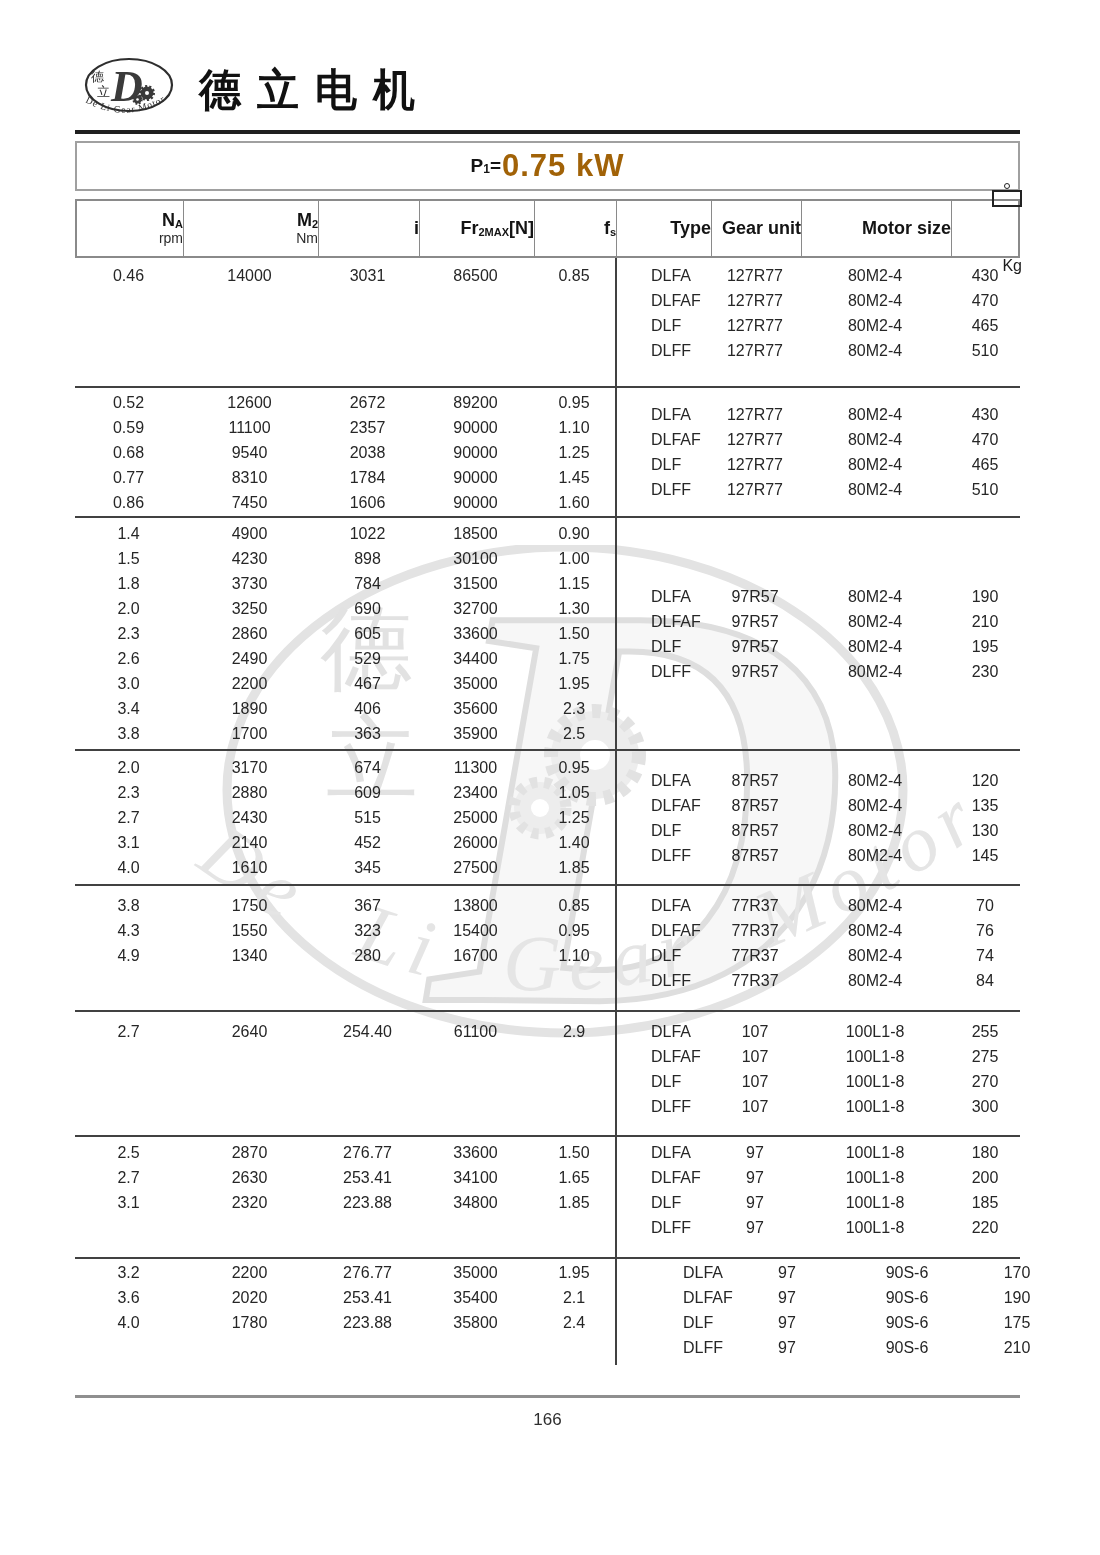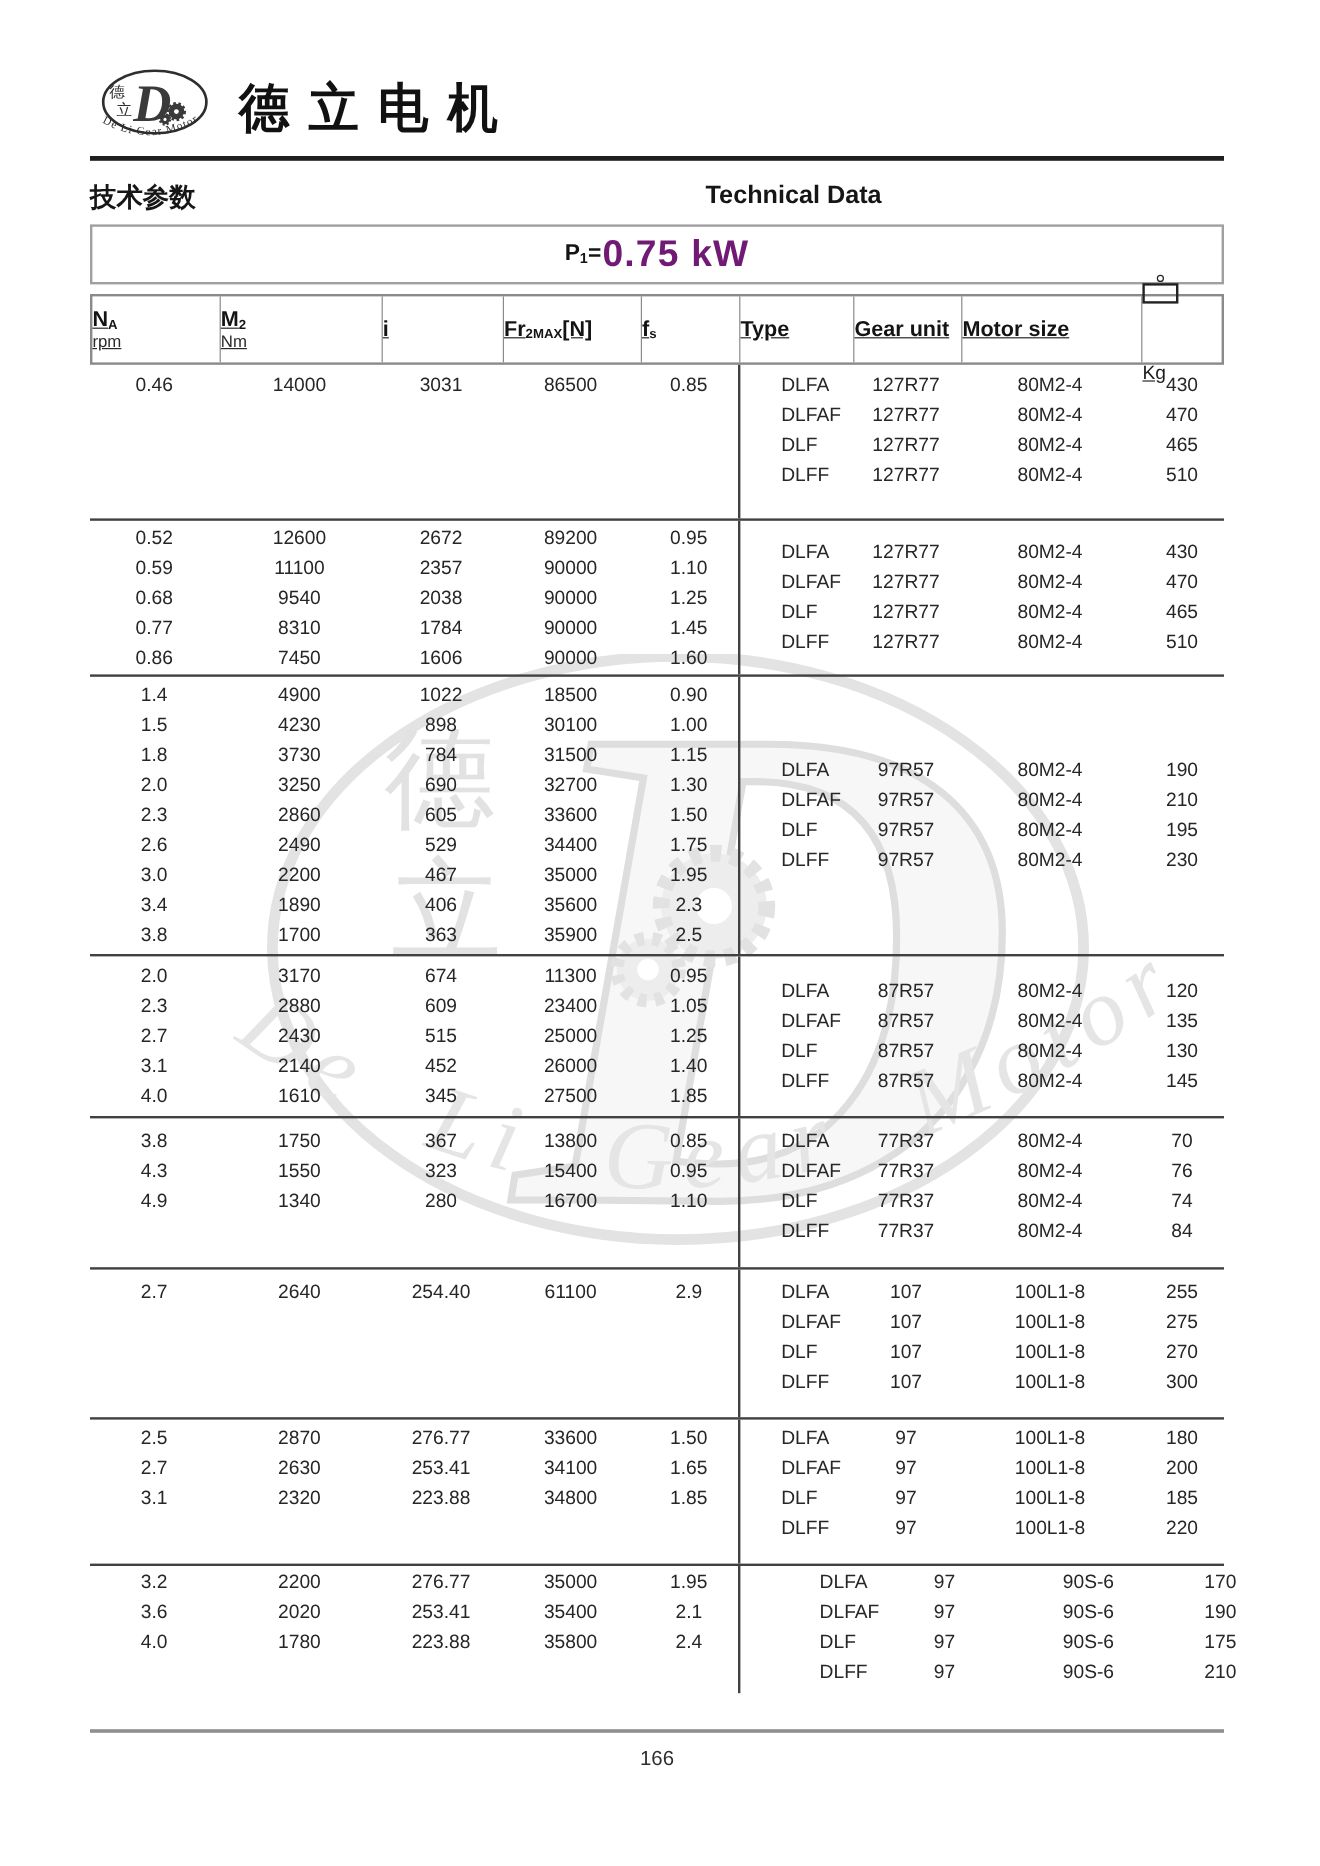--- a/index.html
+++ b/index.html
@@ -21,26 +21,26 @@
   .section-row{position:relative;margin-top:16px;height:30px;}
   .section-cn{font-size:22px;font-weight:bold;color:#161616;}
   .section-en{position:absolute;left:513px;top:1px;font-size:21px;font-weight:bold;color:#161616;}
 
   
   .title-box{margin-top:7px;border:2px solid #a0a0a0;height:46px;display:flex;
              align-items:center;justify-content:center;background:#fff;}
   .title-p{font-size:19px;font-weight:bold;color:#141414;}
   .title-sub{font-size:12px;font-weight:bold;position:relative;top:3px;color:#141414;}
   .title-eq{font-size:19px;font-weight:bold;color:#141414;}
-  .title-val{font-size:31px;font-weight:bold;color:#701a75;letter-spacing:1px;margin-left:1px;}
+  .title-val{font-size:31px;font-weight:bold;color:#a16207;letter-spacing:1px;margin-left:1px;}
 
   
   .thead{margin-top:8px;border:2px solid #8a8a8a;display:flex;height:55px;background:#fff;}
   .hcell{box-sizing:border-box;border-right:1px solid #8a8a8a;display:flex;flex-direction:column;
-         align-items:flex-start;justify-content:center;line-height:1.12;text-decoration:underline;}
+         align-items:flex-end;justify-content:center;line-height:1.12;}
   .hcell:last-child{border-right:none;gap:48px;}
   .hmain{font-size:18px;font-weight:bold;color:#141414;white-space:nowrap;}
   .hsub{font-size:11px;font-weight:bold;position:relative;top:2px;}
   .hunit{font-size:14px;color:#2a2a2a;margin-top:1px;}
   .kg-icon{display:flex;flex-direction:column;align-items:center;margin-bottom:1px;}
   .kg-knob{width:6px;height:6px;border:1.5px solid #222;border-radius:50%;box-sizing:border-box;margin-bottom:1px;}
   .kg-body{width:30px;height:17px;border:2px solid #222;box-sizing:border-box;}
   .kg-label{font-size:16px;color:#1c1c1c;margin-top:1px;}
 
   
@@ -119,24 +119,20 @@
         </g>
         <path id="logo-arc" d="M 10 48 Q 54 72 98 42" fill="none"></path>
         <text font-family="Liberation Serif, serif" font-size="9.5" fill="#2e2e2e" letter-spacing="1">
           <textPath href="#logo-arc">De Li Gear Motor</textPath>
         </text>
       </svg>
       <div class="brand-name">德立电机</div>
     </div>
     <div class="brand-rule"></div>
 
-    <div class="section-row">
-      <span class="section-cn">技术参数</span>
-      <span class="section-en">Technical Data</span>
-    </div>
 
     <div class="title-box">
       <span class="title-p">P</span>
         <span class="title-sub">1</span>
         <span class="title-eq">=</span>
         <span class="title-val">0.75 kW</span>
     </div>
 
     <div class="thead" id="thead">
         <div class="hcell c0">

